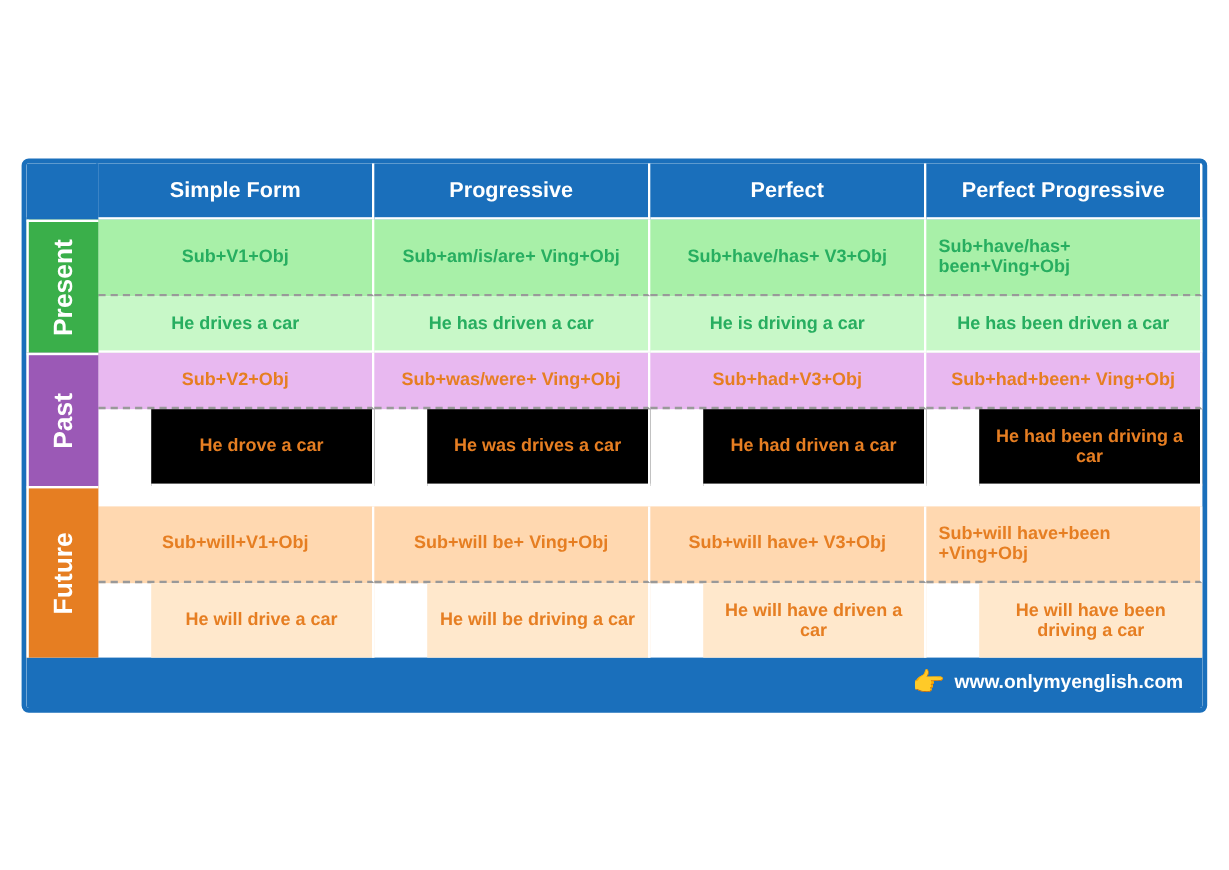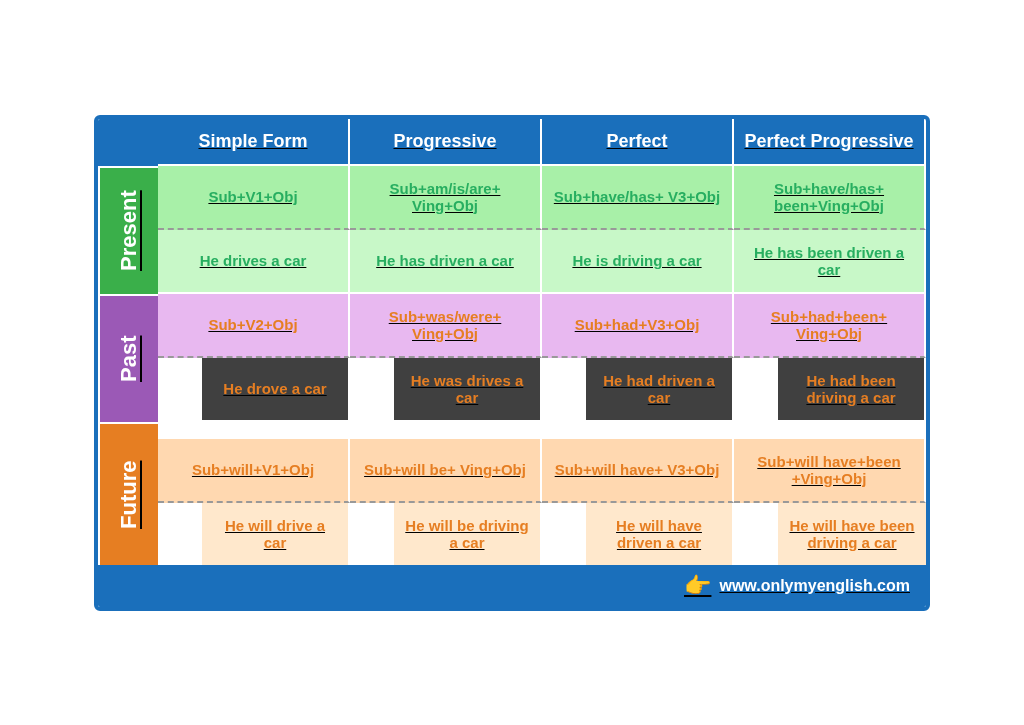--- a/index.html
+++ b/index.html
@@ -8,25 +8,24 @@
       font-family: Arial, sans-serif;
       background: #fff;
       display: flex;
       justify-content: center;
       align-items: center;
       min-height: 100vh;
       padding: 10px;
     }
 
     .outer-wrapper {
-      width: 836px;
+      width: 988px;
       border: 4px solid #1a6fbb;
       border-radius: 6px;
       overflow: hidden;
-      text-decoration: underline;
     }
 
     .table-container {
       display: grid;
       grid-template-columns: 60px 1fr 1fr 1fr 1fr;
       grid-template-rows: auto;
       width: 100%;
     }
 
     
@@ -76,21 +75,21 @@
       grid-row: span 2;
     }
 
     .row-label.future {
       background: #e67e22;
       grid-row: span 2;
     }
 
     
     .formula-cell {
-      text-align: center;
+      text-align: left;
       padding: 14px 10px;
       font-weight: bold;
       font-size: 15px;
       border-right: 2px solid white;
       border-bottom: 2px dashed #999;
       display: flex;
       align-items: center;
       justify-content: center;
     }
 
@@ -123,21 +122,21 @@
       color: #27ae60;
     }
 
     
     .past-formula {
       background: #e8b8f0;
       color: #e67e22;
     }
 
     .past-example {
-      background: #404040;
+      background: #000000;
       color: #e67e22;
       margin-left: 44px;
     }
 
     
     .future-formula {
       background: #ffd8b0;
       color: #e67e22;
       margin-top: 17px;
     }

